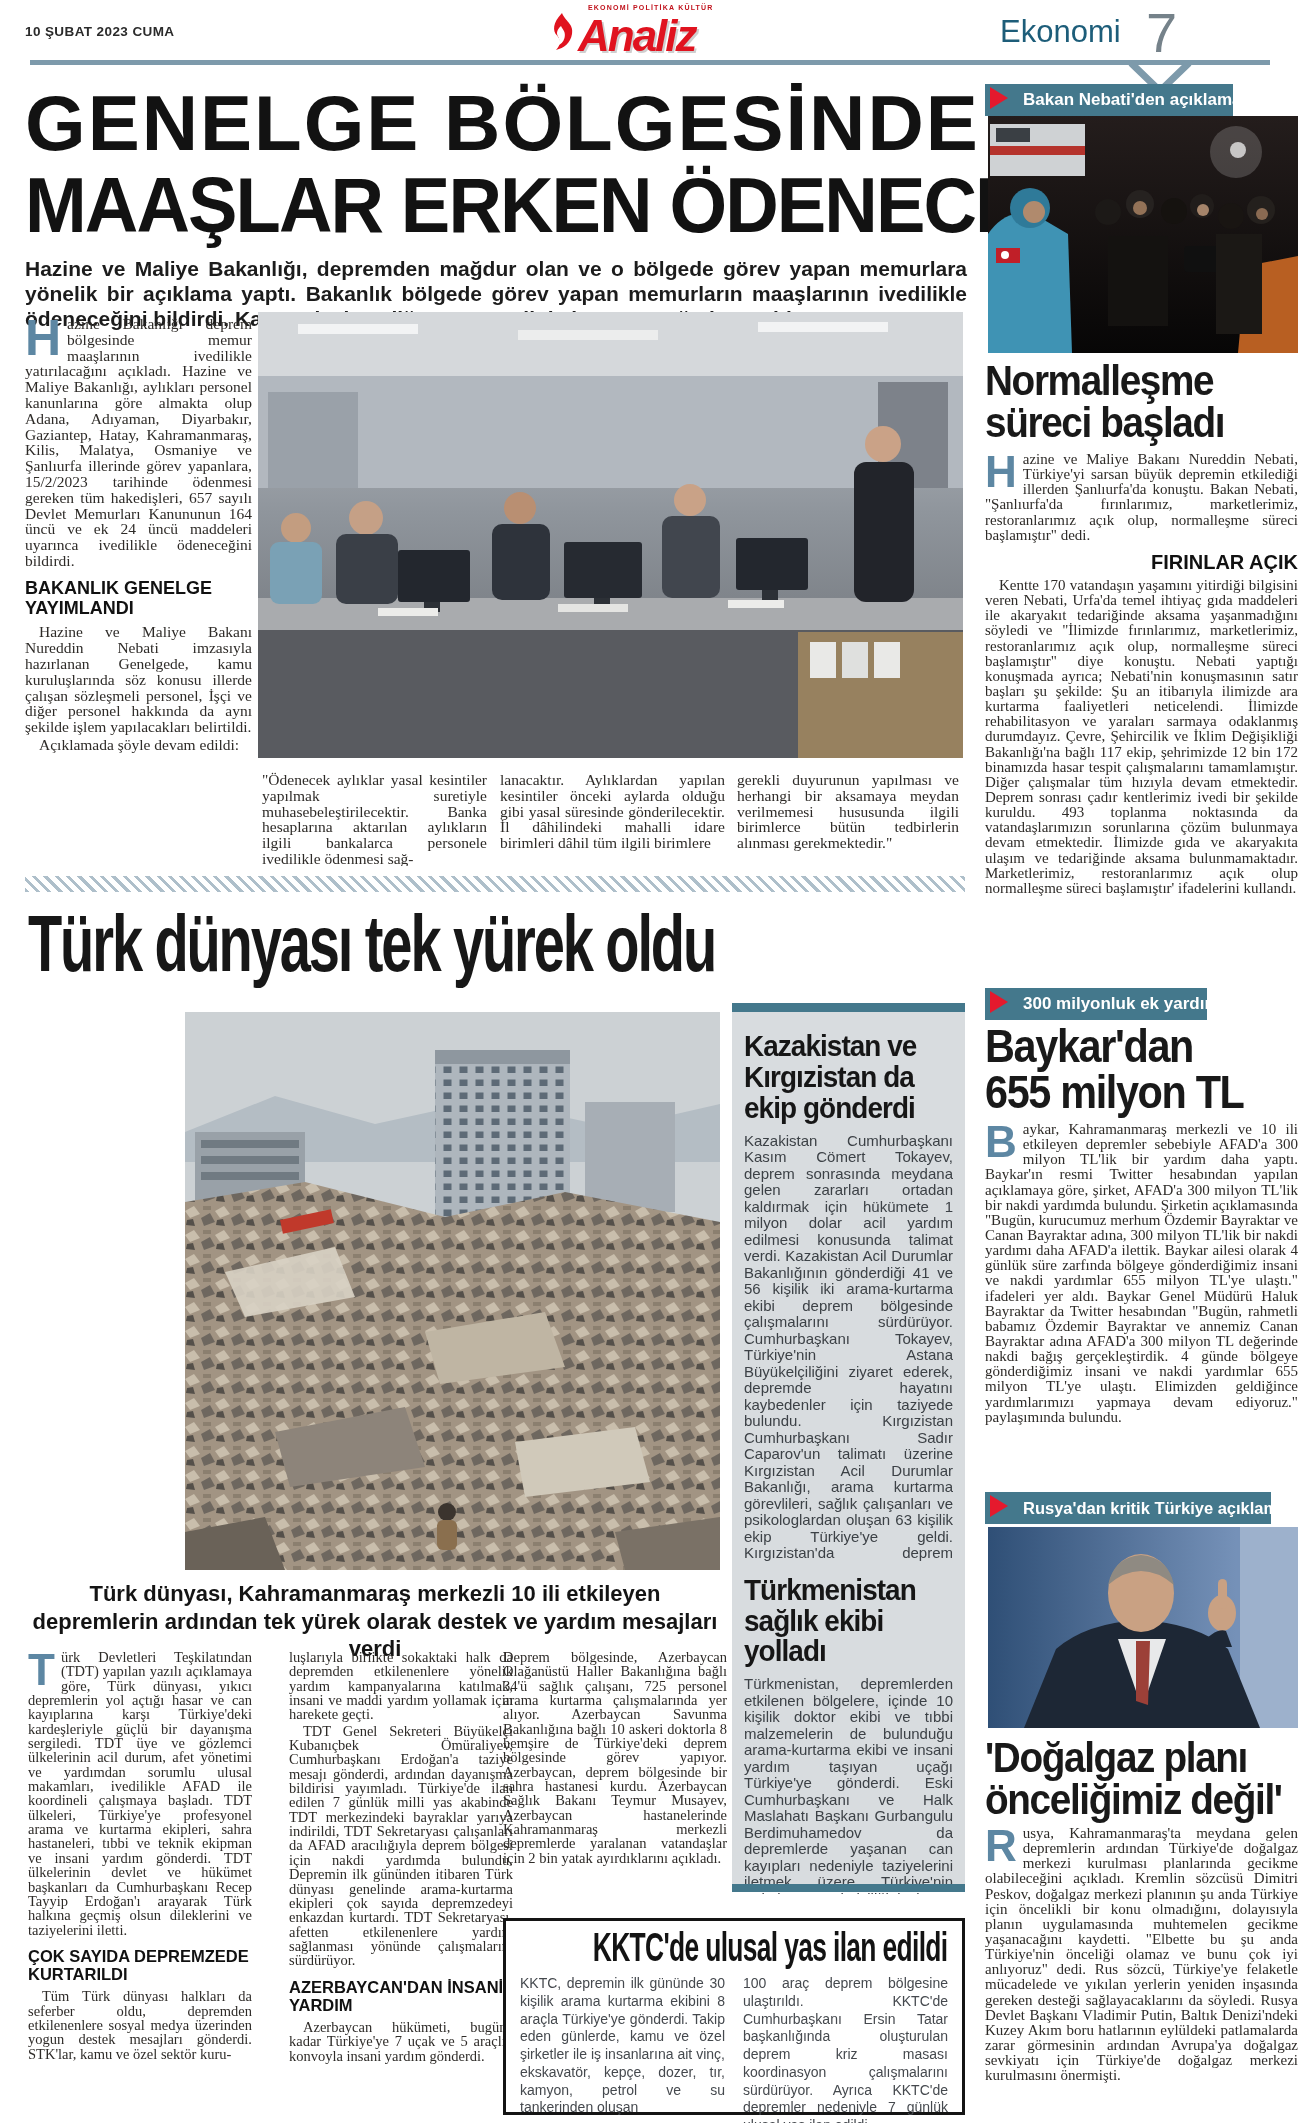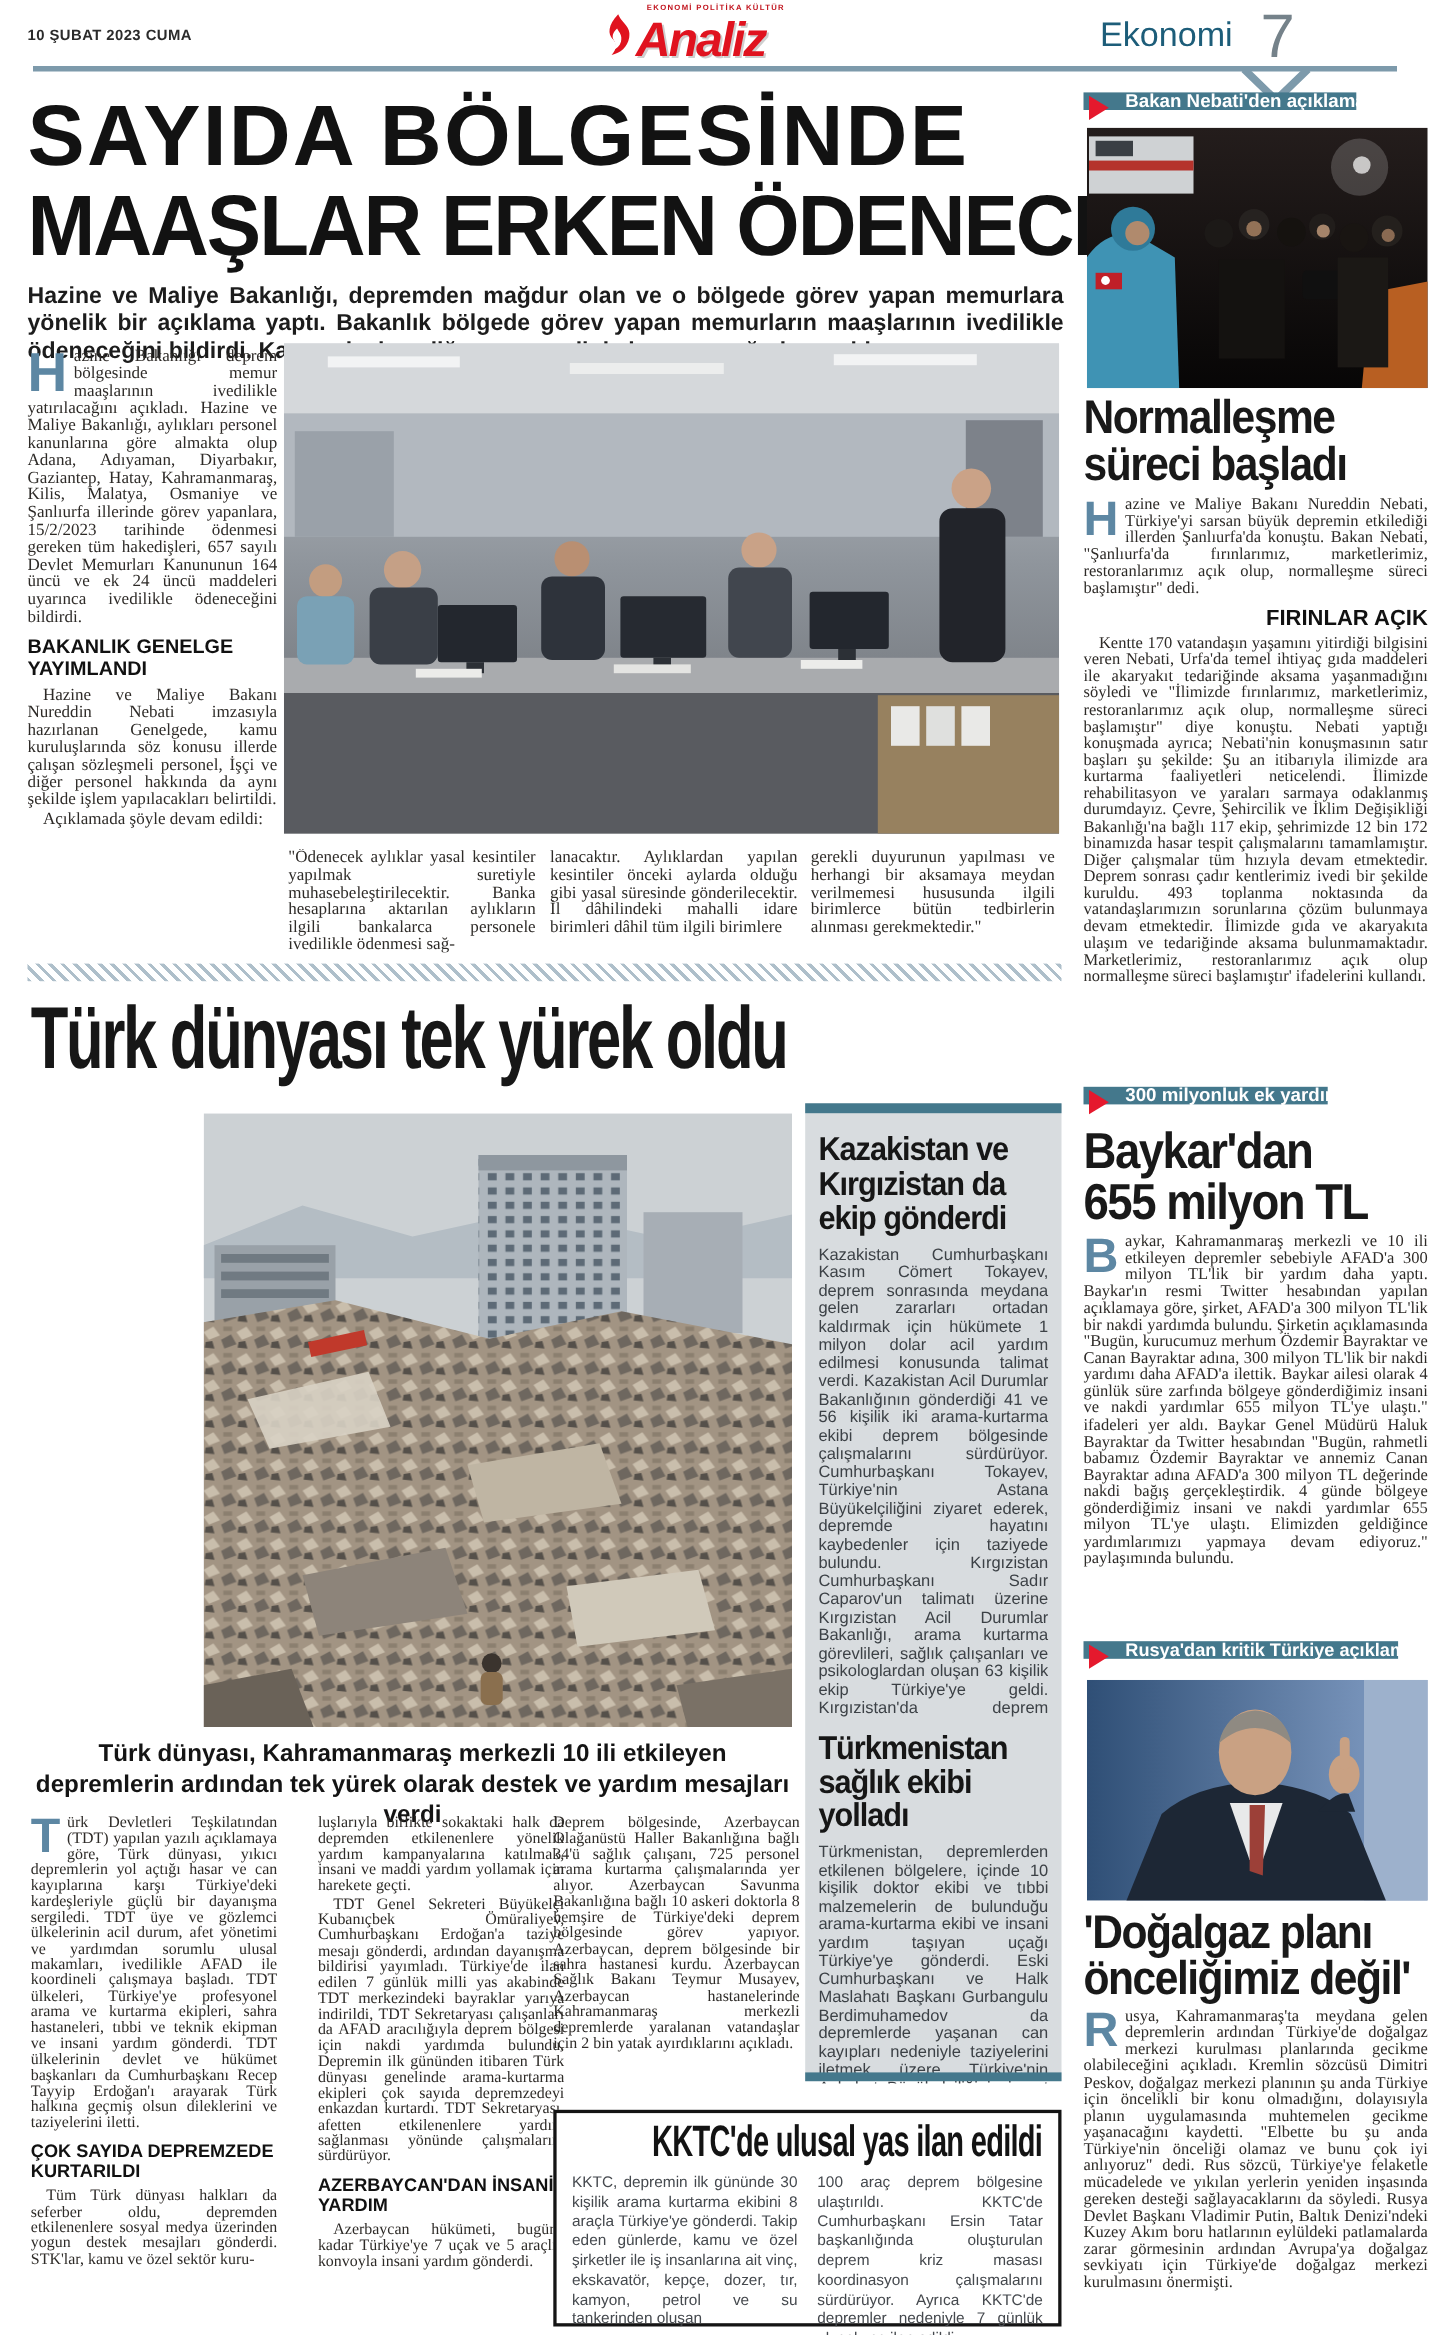--- a/index.html
+++ b/index.html
@@ -64,21 +64,21 @@
 
   
   .kktc{left:503px;top:1918px;width:462px;height:197px;border:3px solid #141414;box-sizing:border-box;
         background:#fff;padding:6px 14px;}
   .kktc-head{font-weight:bold;font-size:40px;letter-spacing:-1px;color:#131313;text-align:center;
              white-space:nowrap;transform:scaleX(.66);transform-origin:center top;line-height:1.0;}
   .kktc-cols{display:flex;gap:18px;margin-top:8px;}
   .kktc-col{flex:1;font-size:14px;line-height:1.27;color:#45494e;text-align:justify;}
 
   
-  .kicker{height:16px;background:#44788c;color:#fff;font-weight:bold;font-size:17px;
+  .kicker{height:32px;background:#44788c;color:#fff;font-weight:bold;font-size:17px;
           display:flex;align-items:center;padding-left:38px;box-sizing:border-box;white-space:nowrap;}
   .red-arrow{position:absolute;left:5px;top:3px;width:0;height:0;
              border-top:11px solid transparent;border-bottom:11px solid transparent;
              border-left:18px solid #e5192d;}
   .side-head-line{font-weight:bold;font-size:43px;letter-spacing:-1.5px;line-height:.96;color:#191919;
                   white-space:nowrap;transform:scaleX(.9);transform-origin:left top;}
   .side-body{font-family:"Liberation Serif",serif;font-size:15px;line-height:1.01;color:#2e2b28;
              text-align:justify;overflow:hidden;}
   .fir-head{font-family:"Liberation Sans",sans-serif;font-weight:bold;font-size:20px;color:#111;
             margin:9px 0 6px;text-align:right;}
@@ -105,21 +105,21 @@
 
   <div class="abs section-name">Ekonomi</div>
   <div class="abs page-number">7</div>
   <div class="abs head-rule"></div>
   <div class="abs" style="left:1128px;top:63px;">
     <svg width="64" height="34" viewBox="0 0 64 34">
       <polyline points="3,0 32,28 61,0" fill="none" stroke="#7d9aab" stroke-width="7"></polyline>
     </svg>
   </div>
 
-  <div class="abs h1-line h1-l1">SAYIDA BÖLGESİNDE</div>
+  <div class="abs h1-line h1-l1">GENELGE BÖLGESİNDE</div>
   <div class="abs h1-line h1-l2">MAAŞLAR ERKEN ÖDENECEK</div>
   <div class="abs subhead">Hazine ve Maliye Bakanlığı, depremden mağdur olan ve o bölgede görev yapan memurlara yönelik bir açıklama yaptı. Bakanlık bölgede görev yapan memurların maaşlarının ivedilikle ödeneceğini bildirdi. Kararın işçi ve diğer personeli de kapsayacağı duyuruldu</div>
 
   <div class="abs serif-col" style="left:25px;top:316px;width:227px;height:560px;">
     <p class="para"><span class="dropcap">H</span><span>azine Bakanlığı deprem bölgesinde memur maaşlarının ivedilikle yatırılacağını açıkladı. Hazine ve Maliye Bakanlığı, aylıkları personel kanunlarına göre almakta olup Adana, Adıyaman, Diyarbakır, Gaziantep, Hatay, Kahramanmaraş, Kilis, Malatya, Osmaniye ve Şanlıurfa illerinde görev yapanlara, 15/2/2023 tarihinde ödenmesi gereken tüm hakedişleri, 657 sayılı Devlet Memurları Kanununun 164 üncü ve ek 24 üncü maddeleri uyarınca ivedilikle ödeneceğini bildirdi.</span></p>
     <div class="col-sub">BAKANLIK GENELGE YAYIMLANDI</div>
     <p class="para indent">Hazine ve Maliye Bakanı Nureddin Nebati imzasıyla hazırlanan Genelgede, kamu kuruluşlarında söz konusu illerde çalışan sözleşmeli personel, İşçi ve diğer personel hakkında da aynı şekilde işlem yapılacakları belirtildi.</p>
     <p class="para indent">Açıklamada şöyle devam edildi:</p>
   </div>
 

